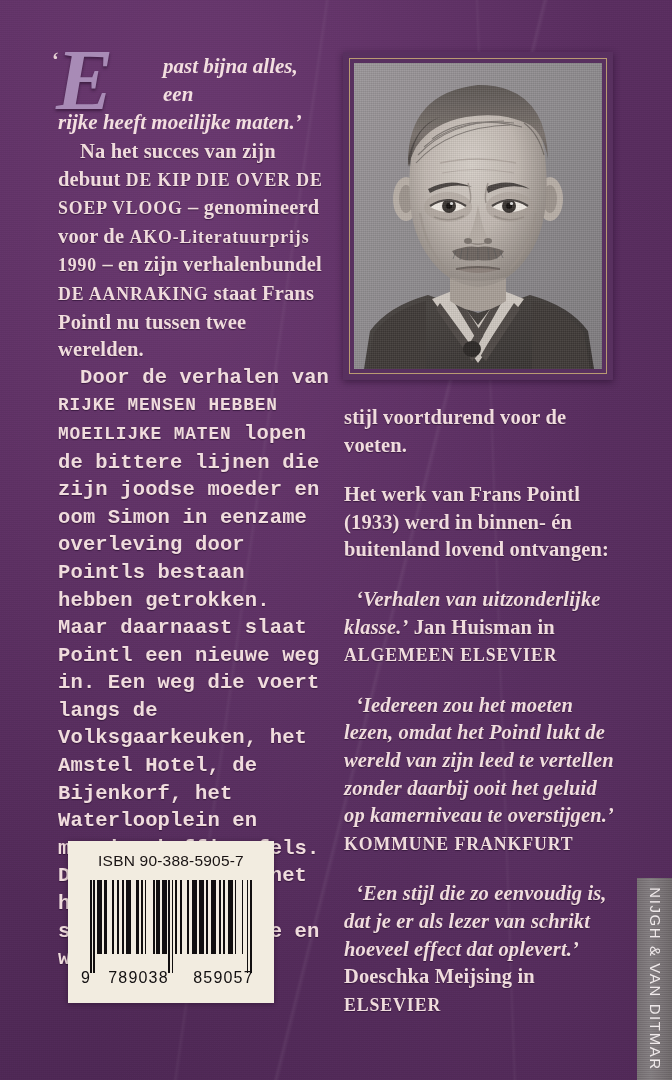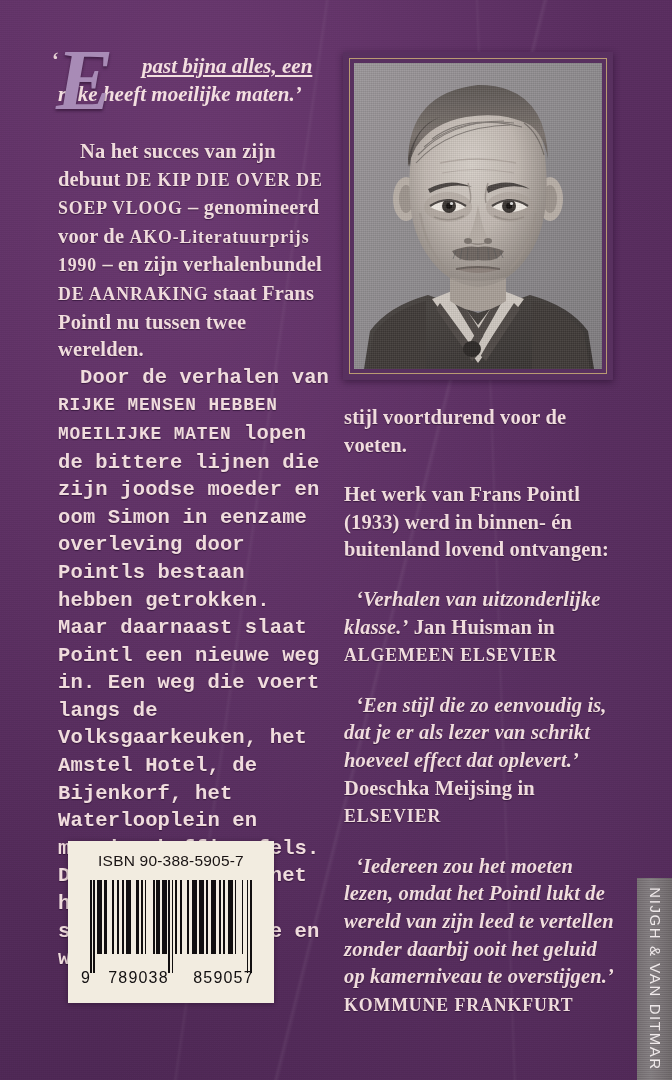--- a/index.html
+++ b/index.html
@@ -110,21 +110,21 @@
   }
   .openq {
     position: absolute;
     left: -6px;
     top: -6px;
     font-size: 20px;
     color: #e8d3d6;
     font-style: normal;
   }
   .ol1 { margin: 0 0 0 64px; }
-  .ol2 { margin: 0 0 0 84px; text-decoration: underline; }
+  .ol2 { margin: 0 0 0 105px; }
   .ol3 { margin: 0; }
 
   
   .photo-wrap {
     position: absolute;
     left: 343px;
     top: 52px;
     width: 270px;
     height: 328px;
     z-index: 5;
@@ -383,25 +383,25 @@
   <div class="blurb-right">
     <p class="para">stijl voortdurend voor de voeten.</p>
 
     <p class="para gap">Het werk van Frans Pointl (1933) werd in binnen- én buitenland lovend ontvangen:</p>
 
     <p class="para gap">
       <span class="ital">‘Verhalen van uitzonderlijke klasse.’</span><span> Jan Huisman in </span><span class="sc">ALGEMEEN ELSEVIER</span>
     </p>
 
     <p class="para gap">
+      <span class="ital">‘Iedereen zou het moeten lezen, omdat het Pointl lukt de wereld van zijn leed te vertellen zonder daarbij ooit het geluid op kamerniveau te overstijgen.’</span><span></span><br><span class="sc">KOMMUNE FRANKFURT</span>
+    </p>
+
+    <p class="para gap">
       <span class="ital">‘Een stijl die zo eenvoudig is, dat je er als lezer van schrikt hoeveel effect dat oplevert.’</span><span> Doeschka Meijsing in </span><span class="sc">ELSEVIER</span>
-    </p>
-
-    <p class="para gap">
-      <span class="ital">‘Iedereen zou het moeten lezen, omdat het Pointl lukt de wereld van zijn leed te vertellen zonder daarbij ooit het geluid op kamerniveau te overstijgen.’</span><span></span><br><span class="sc">KOMMUNE FRANKFURT</span>
     </p>
   </div>
 
   <div class="barcode-box">
     <div class="isbn-text">ISBN 90-388-5905-7</div>
     <div class="bars" id="bars">
         <div class="b long" style="width: 1.70526px;"></div>
         <div class="sp" style="width: 1.70526px; height: 1px;"></div>
         <div class="b long" style="width: 1.70526px;"></div>
         <div class="sp" style="width: 1.70526px; height: 1px;"></div>

